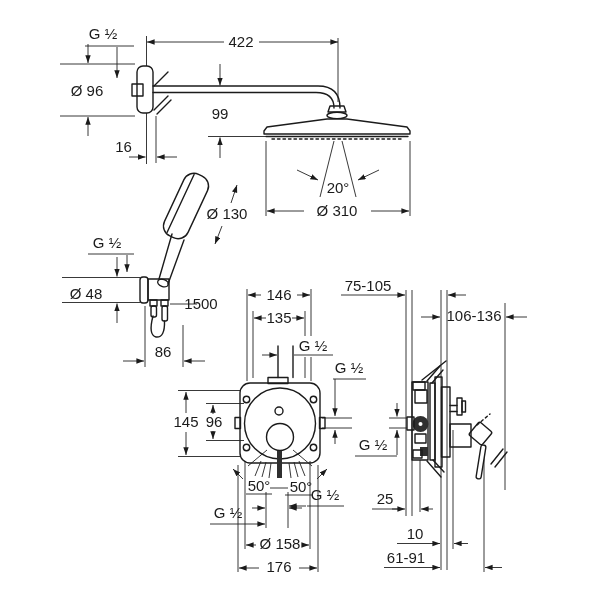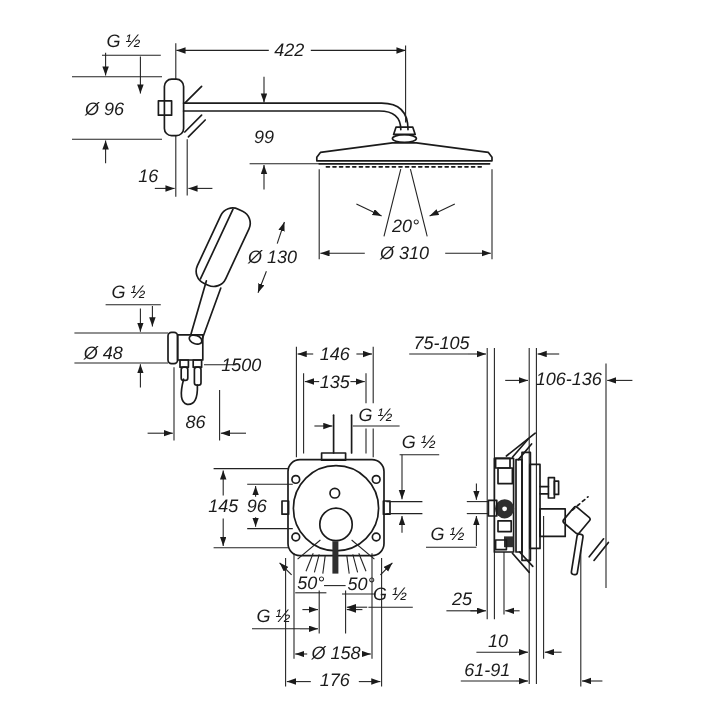--- a/index.html
+++ b/index.html
@@ -1,16 +1,16 @@
 <!DOCTYPE html>
 <html><head>
 <meta charset="utf-8">
 <style>
   html,body{margin:0;padding:0;background:#ffffff;}
-  .stage{position:relative;width:600px;height:600px;background:#fff;overflow:hidden;font-style:italic;}
+  .stage{position:relative;width:600px;height:600px;background:#fff;overflow:hidden;}
   svg{display:block;}
   svg text{font-family:"Liberation Sans","DejaVu Sans",sans-serif;font-size:15px;fill:#1b1b1b;text-anchor:middle;}
   .o{stroke:#1b1b1b;stroke-width:1.4;fill:none;stroke-linecap:round;stroke-linejoin:round;}
   .ow{stroke:#1b1b1b;stroke-width:1.4;fill:#ffffff;stroke-linejoin:round;}
   .d{stroke:#222222;stroke-width:0.9;fill:none;}
   .dash{stroke-dasharray:2.5 3;}
   .dk{fill:#2f2f2f;stroke:none;}
 </style>
 </head>
 <body>

